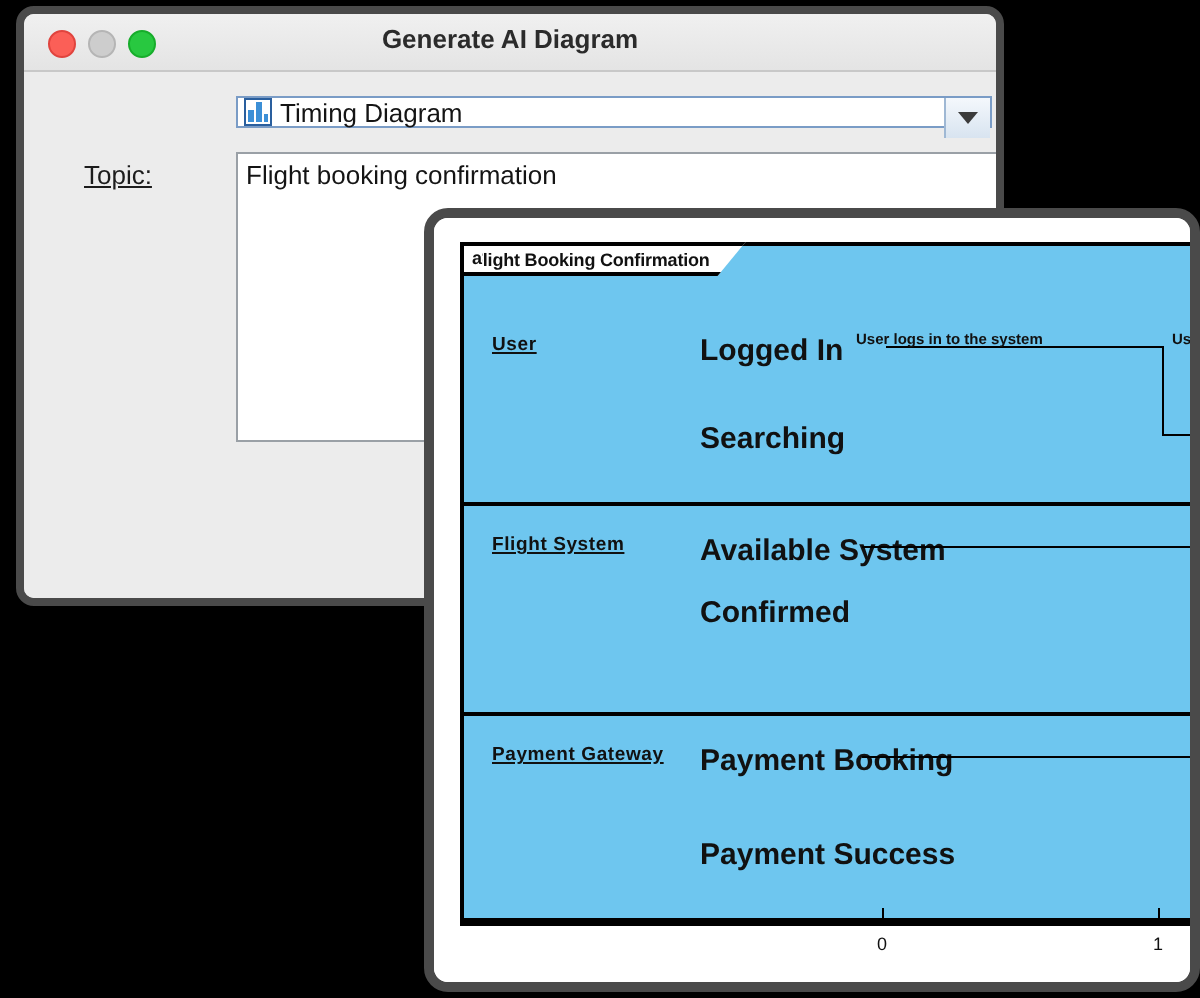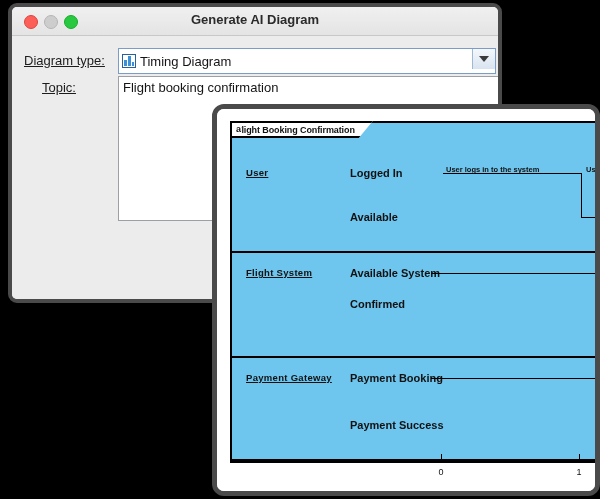--- a/index.html
+++ b/index.html
@@ -77,21 +77,21 @@
   }
 
   #lbl-type { left: 12px; top: 17px; }
   #lbl-topic { left: 30px; top: 44px; }
 
   .combo {
     position: absolute;
     left: 106px;
     top: 12px;
     width: 378px;
-    height: 26px;
+    height: 16px;
     box-sizing: border-box;
     background: #ffffff;
     border: 1px solid #7a9cc6;
     display: flex;
     align-items: center;
   }
 
   .combo-icon {
     width: 14px;
     height: 14px;
@@ -231,21 +231,21 @@
     font-size: 9.5px;
     font-weight: bold;
     color: #111111;
     text-decoration: underline;
     white-space: nowrap;
     letter-spacing: 0.3px;
   }
 
   .state-label {
     position: absolute;
-    font-size: 11px;
+    font-size: 15px;
     font-weight: bold;
     color: #111111;
     white-space: nowrap;
   }
 
   .wave {
     position: absolute;
     border-color: #000000;
     border-style: solid;
     border-width: 0;
@@ -293,23 +293,20 @@
 
     <div class="titlebar">
       <span class="traffic close"></span>
       <span class="traffic min"></span>
       <span class="traffic max"></span>
       <div class="dialog-title">Generate AI Diagram</div>
     </div>
 
     <div class="form">
 
-      <div class="row-label" id="lbl-type">
-        <span class="mn">Diagram type:</span>
-      </div>
 
       <div class="combo">
         <span class="combo-icon">
           <i></i>
             <i></i>
             <i></i>
         </span>
         <span class="combo-text">Timing Diagram</span>
         <span class="combo-btn">
           <span class="caret"></span>
@@ -333,27 +330,27 @@
       <div class="frame">
 
         <div class="frame-tab">
           <span class="frame-tab-text">Flight Booking Confirmation</span>
         </div>
         <span class="tab-a-glyph">a</span>
 
         <div class="lane" style="top:0px; height:130px;">
           <span class="lane-name" style="top:44px;text-align:right;">User</span>
           <span class="state-label" style="left:118px; top:44px;">Logged In</span>
-          <span class="state-label" style="left:118px; top:88px;">Available</span>
+          <span class="state-label" style="left:118px; top:88px;">Searching</span>
 
           <span class="wave h" style="left:211px; top:50px; width:138px;"></span>
           <span class="wave v" style="left:349px; top:50px; height:44px;"></span>
           <span class="wave h" style="left:349px; top:94px; width:115px;"></span>
 
-          <span class="msg-label" style="left:214px; top:42px;">User logs in to the system</span>
+          <span class="msg-label" style="left:196px; top:42px;">User logs in to the system</span>
           <span class="msg-label" style="left:354px; top:42px;">User sea</span>
         </div>
 
         <div class="lane" style="top:130px; height:105px;">
           <span class="lane-name" style="top:14px;">Flight System</span>
           <span class="state-label" style="left:118px; top:14px;">Available System</span>
           <span class="state-label" style="left:118px; top:45px;">Confirmed</span>
 
           <span class="wave h" style="left:199px; top:20px; width:265px;"></span>
         </div>

